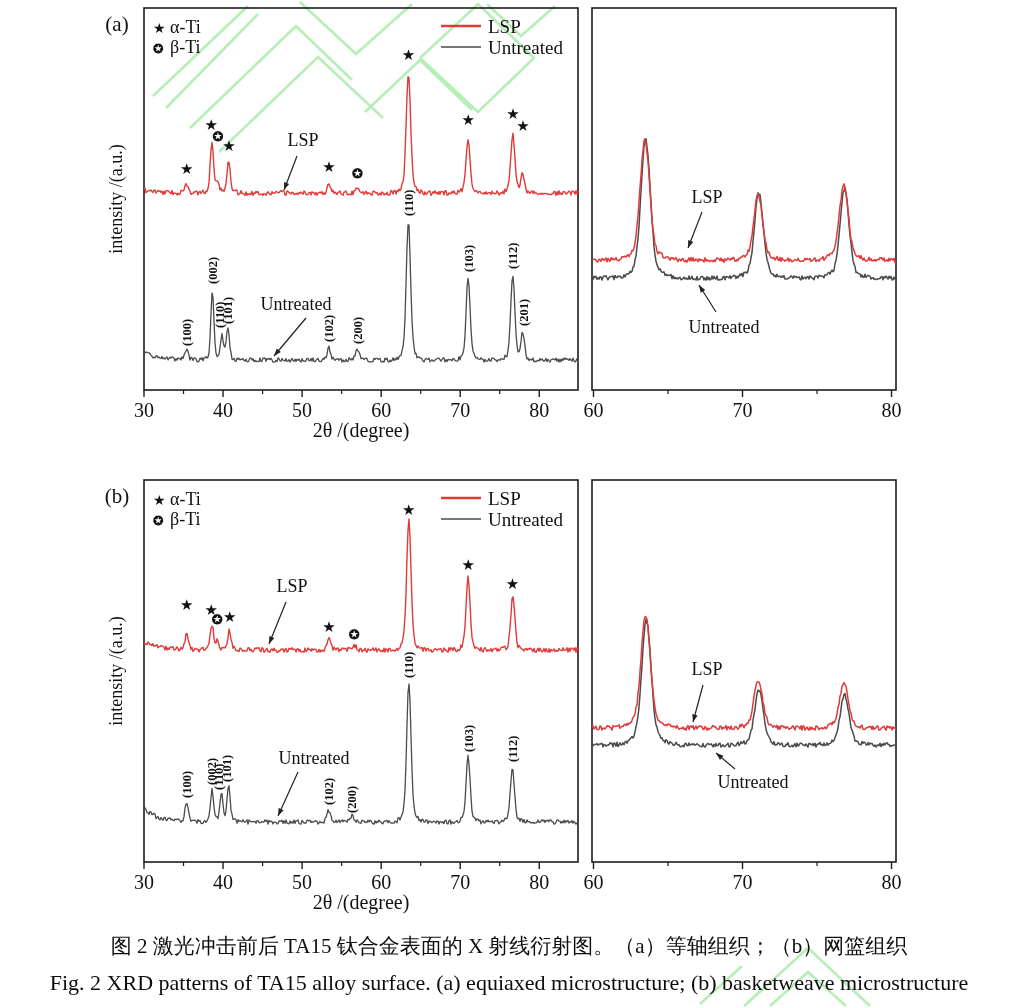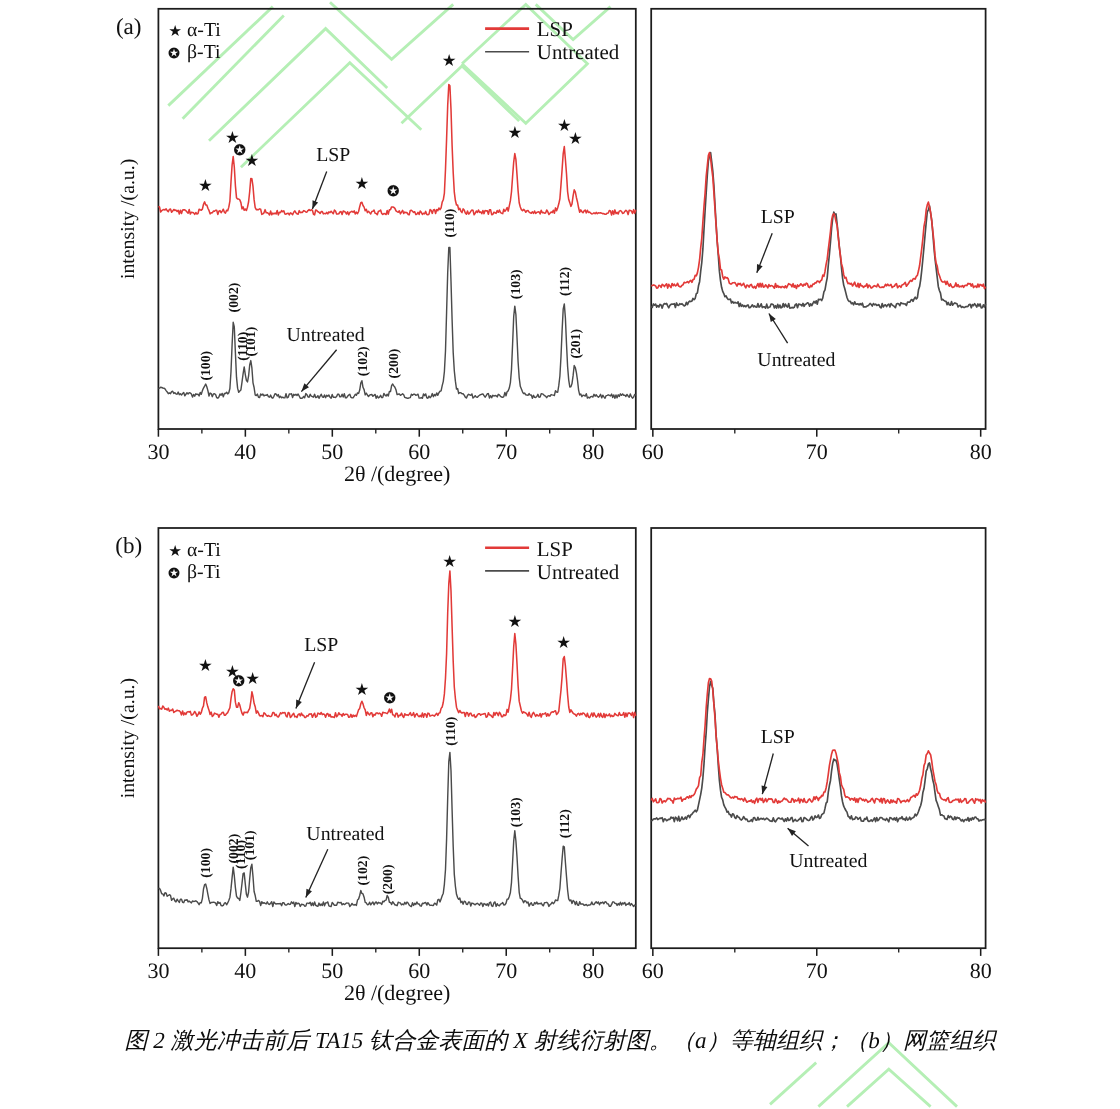--- a/index.html
+++ b/index.html
@@ -1,20 +1,20 @@
 <!DOCTYPE html>
 <html><head>
 <meta charset="utf-8">
 <style>
   html,body{margin:0;padding:0;background:#ffffff;}
   #page{position:relative;width:1018px;height:1008px;background:#ffffff;overflow:hidden;
         font-family:"Liberation Serif","DejaVu Serif",serif;}
   svg{position:absolute;left:0;}
   svg text{font-family:"Liberation Serif","DejaVu Serif",serif;fill:#111;}
-  .caption{position:absolute;width:1018px;text-align:center;color:#0c0c0c;font-style:italic;}
+  .caption{position:absolute;width:1018px;text-align:center;color:#0c0c0c;}
   #caption-zh{top:932px;font-size:21px;}
   #caption-en{top:970px;font-size:22px;}
 </style>
 </head>
 <body>
 
 <div id="page">
   <svg id="watermark" width="1018" height="1008" viewBox="0 0 1018 1008">
       <polyline points="153,96 248,6" fill="none" stroke="#b5efb5" stroke-width="2.6"></polyline>
       <polyline points="166,108 258,14" fill="none" stroke="#b5efb5" stroke-width="2.6"></polyline>
@@ -184,13 +184,14 @@
       <text x="153" y="53" font-size="12.5" font-weight="bold" font-family="&quot;DejaVu Sans&quot;,sans-serif">✪</text>
       <text x="170" y="53" font-size="18">β-Ti</text>
       <g>
         <line x1="441" y1="26" x2="481" y2="26" stroke="#e23a38" stroke-width="2.4"></line>
         <text x="488" y="33" font-size="19">LSP</text>
         <line x1="441" y1="47" x2="481" y2="47" stroke="#4b4b4b" stroke-width="1.5"></line>
         <text x="488" y="54" font-size="19">Untreated</text>
       </g>
     </svg>
   <div id="caption-zh" class="caption">图 2 激光冲击前后 TA15 钛合金表面的 X 射线衍射图。（a）等轴组织；（b）网篮组织</div>
+  <div id="caption-en" class="caption">Fig. 2 XRD patterns of TA15 alloy surface. (a) equiaxed microstructure; (b) basketweave microstructure</div>
 </div>
 
 </body></html>

